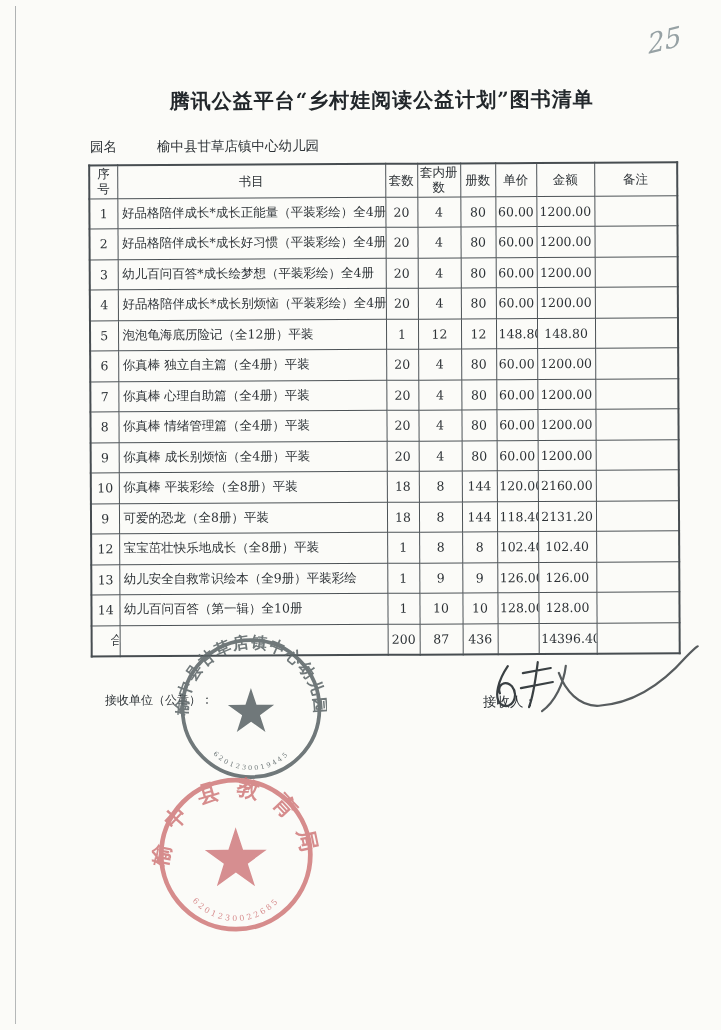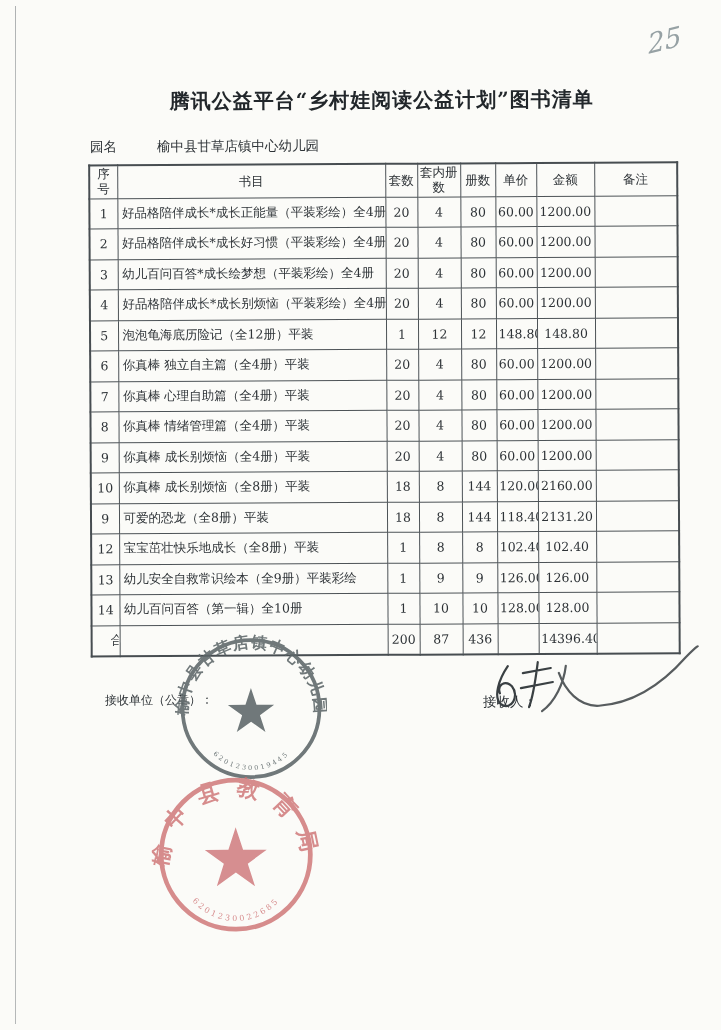--- a/index.html
+++ b/index.html
@@ -182,21 +182,21 @@
           <td class="cell-title">你真棒 成长别烦恼（全4册）平装</td>
           <td>20</td>
           <td>4</td>
           <td>80</td>
           <td>60.00</td>
           <td>1200.00</td>
           <td></td>
         </tr>
         <tr>
           <td>10</td>
-          <td class="cell-title">你真棒 成长别烦恼（全8册）平装</td>
+          <td class="cell-title">你真棒 平装彩绘（全8册）平装</td>
           <td>18</td>
           <td>8</td>
           <td>144</td>
           <td>120.00</td>
           <td>2160.00</td>
           <td></td>
         </tr>
         <tr>
           <td>9</td>
           <td class="cell-title">可爱的恐龙（全8册）平装</td>

